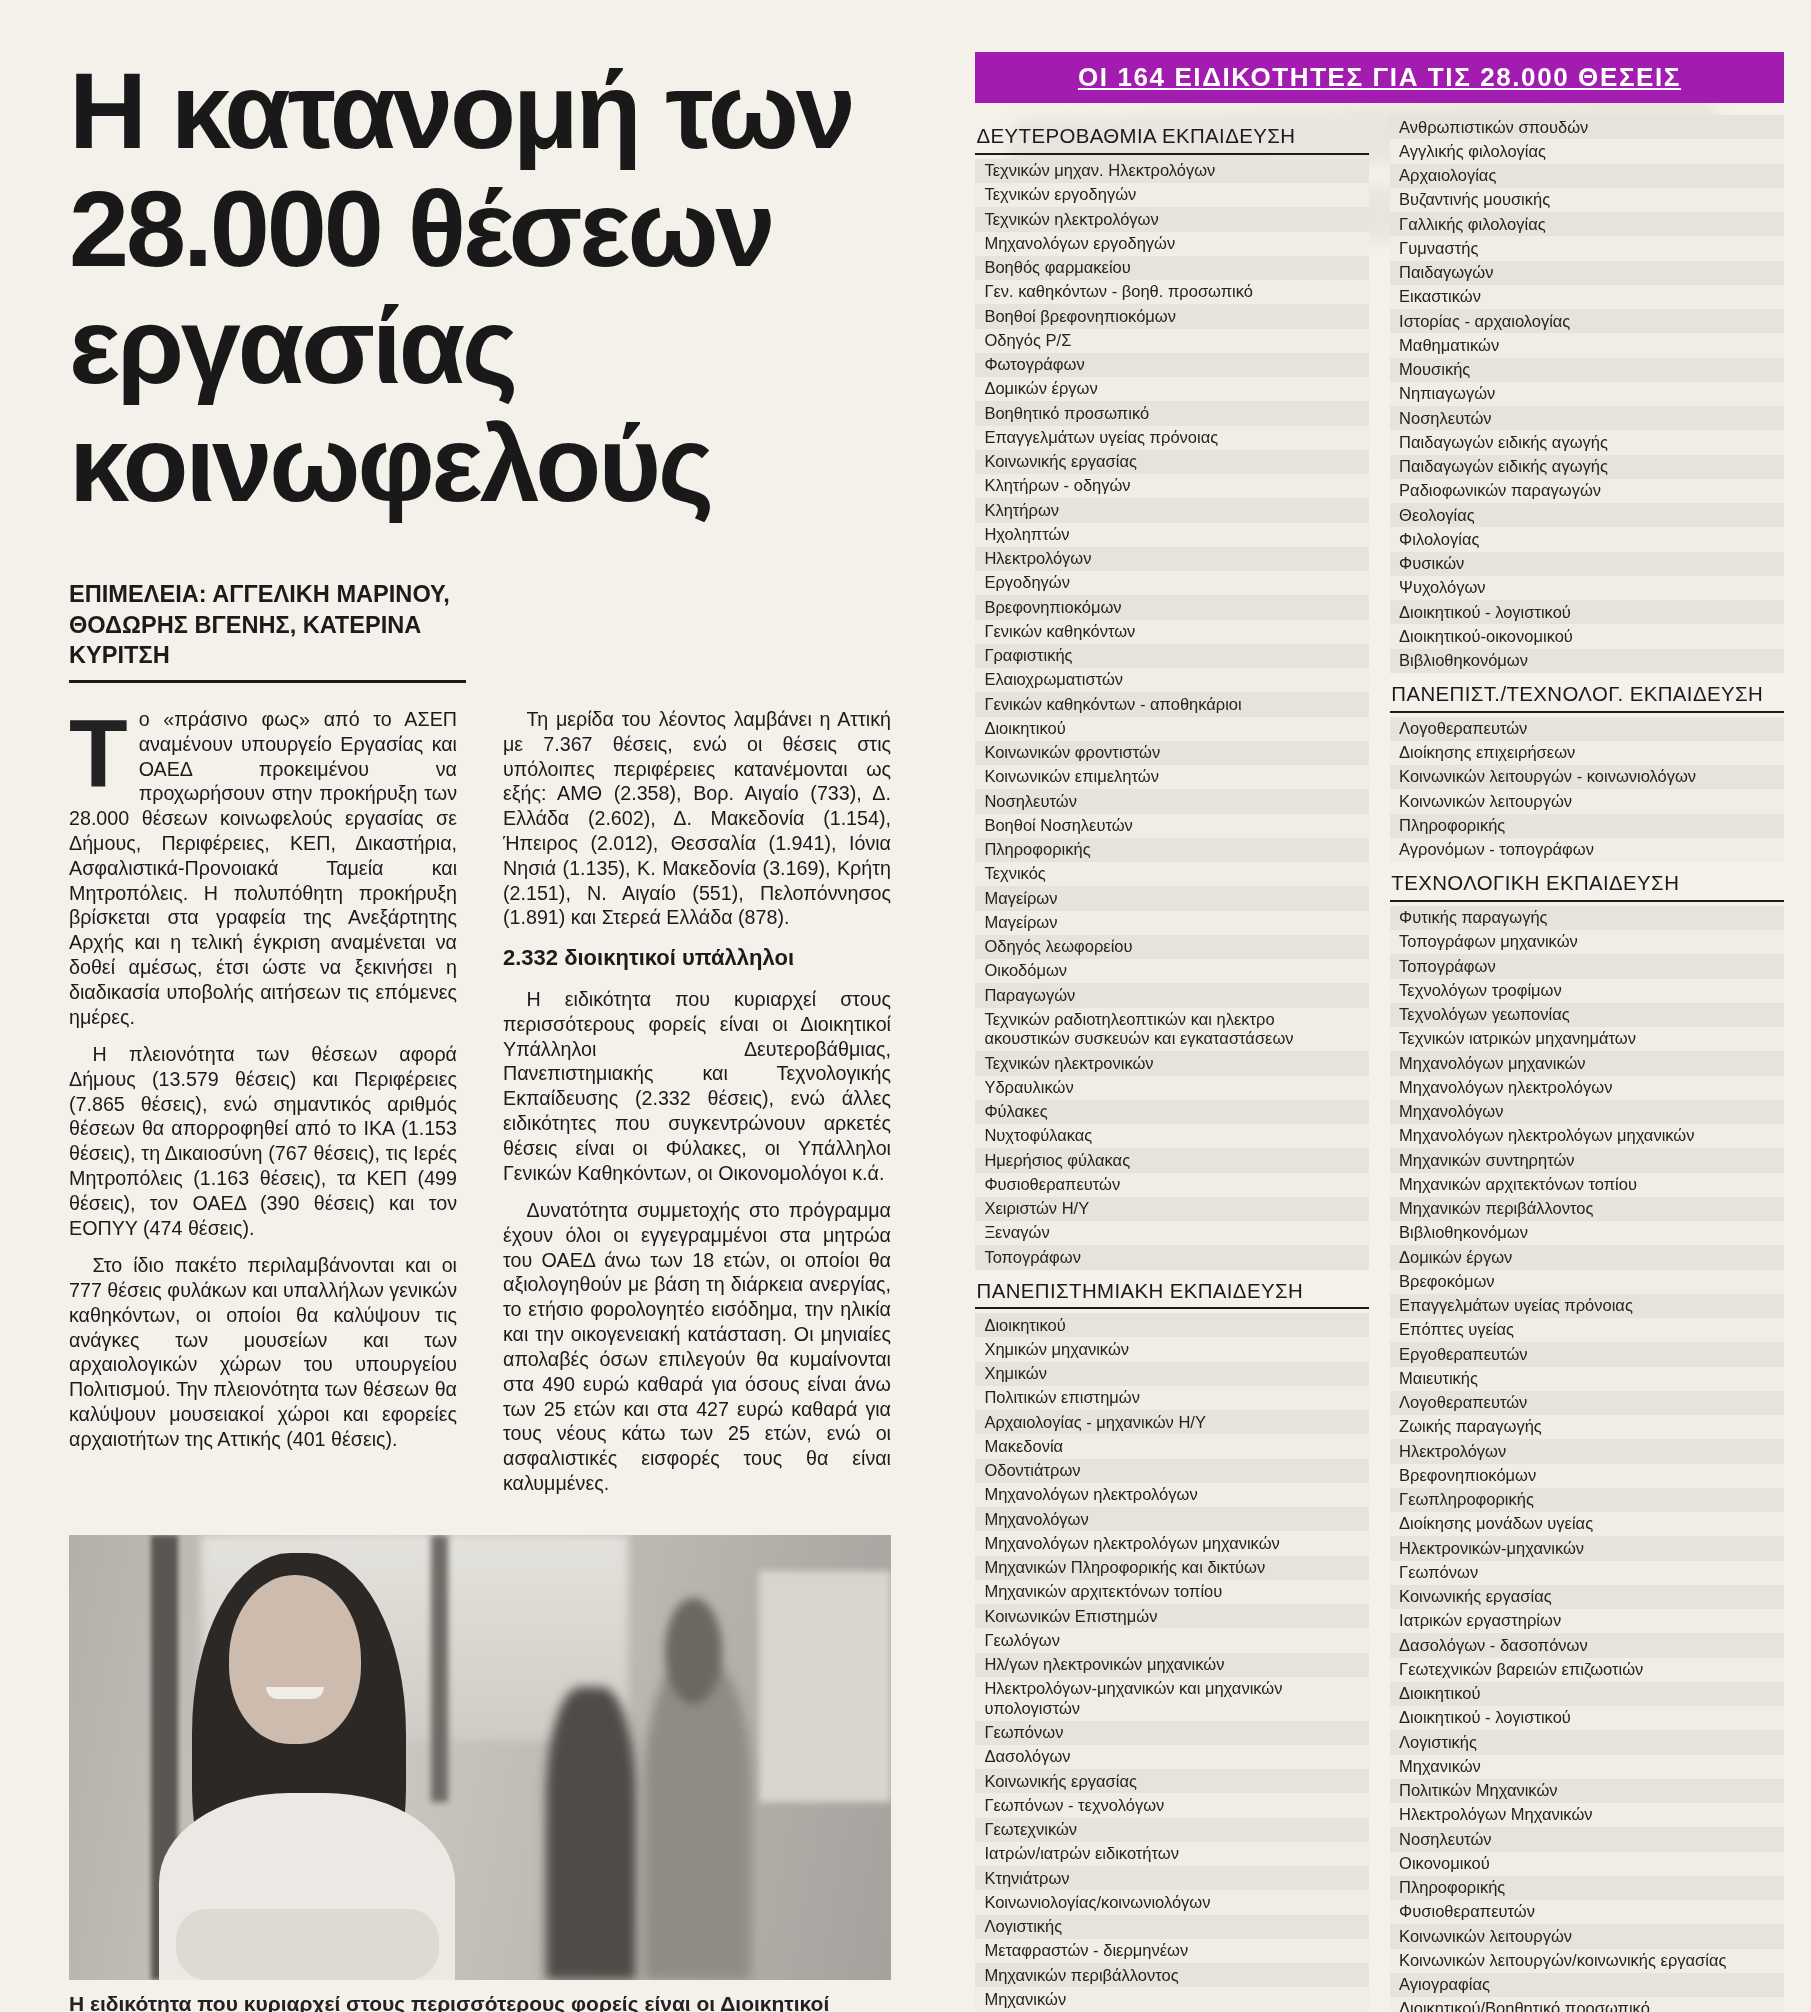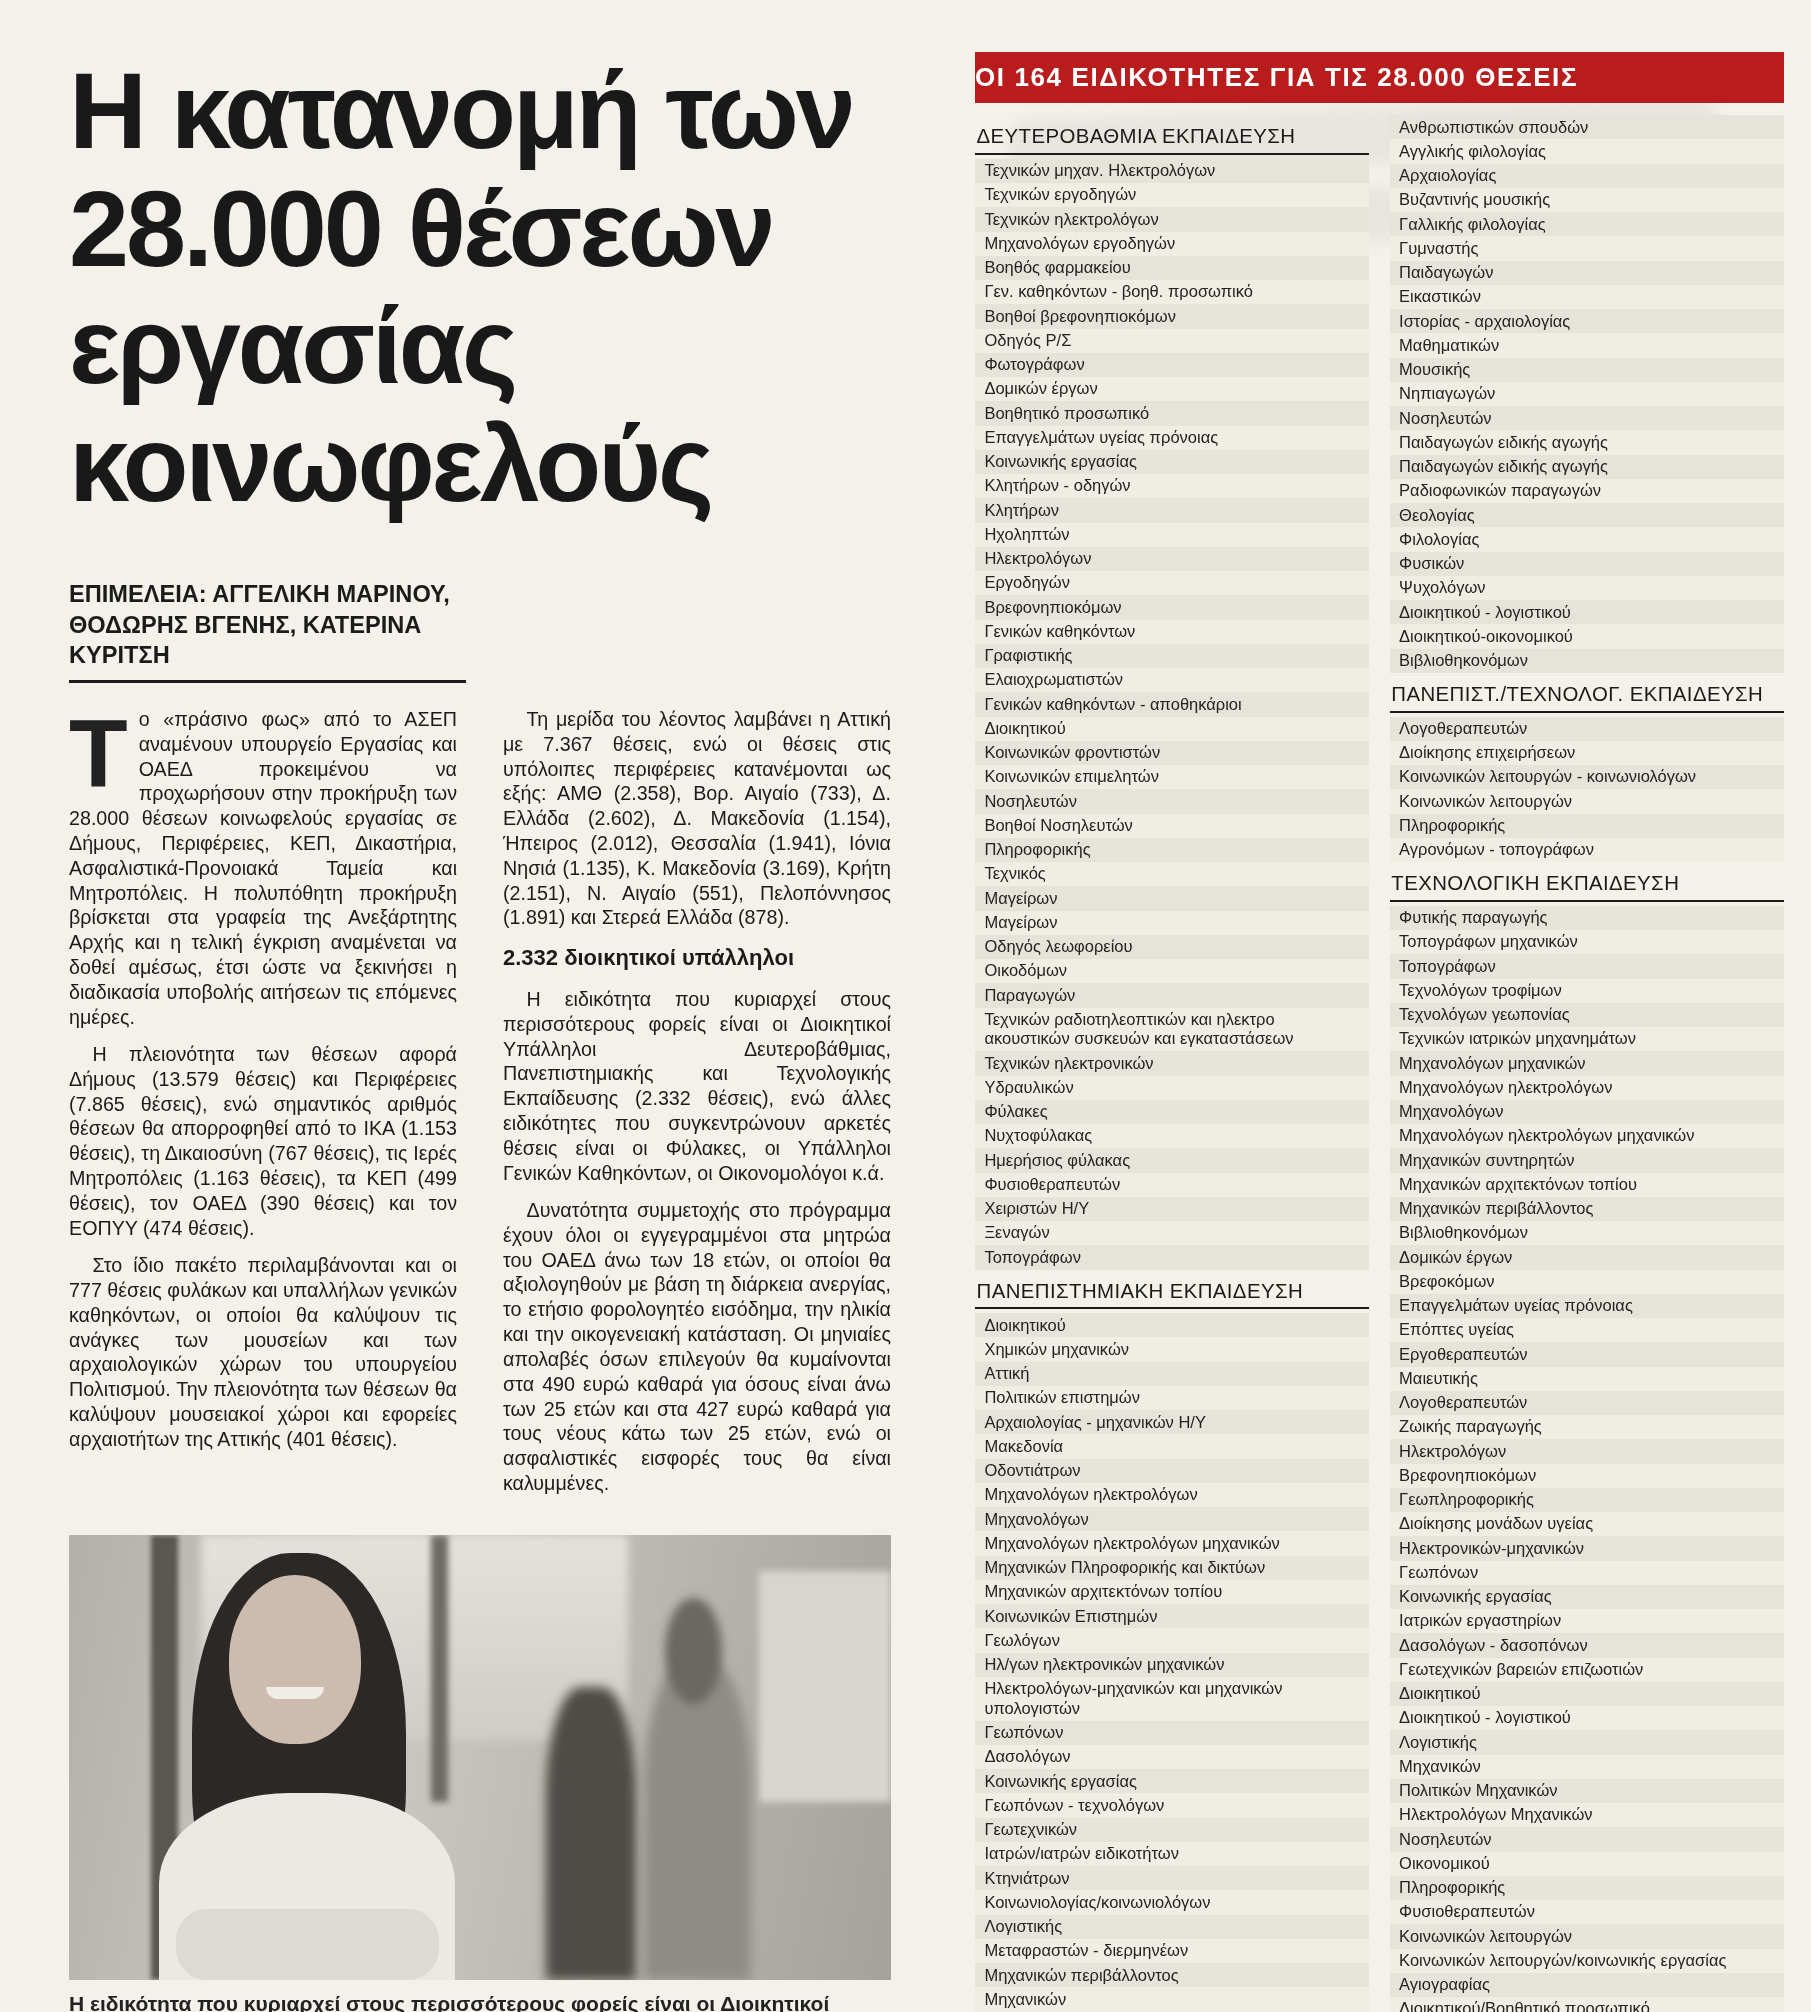--- a/index.html
+++ b/index.html
@@ -60,22 +60,22 @@
   }
   
   .listing{flex:1;min-width:0;position:relative;}
   .bleed{
     position:absolute;pointer-events:none;opacity:0.10;filter:blur(7px);
     background:#8a8780;border-radius:23.6px;transform:rotate(-2deg);
   }
   .bleed.b1{left:4%;top:55px;width:88%;height:58px;}
   .bleed.b2{left:10%;top:134px;width:76%;height:55px;transform:rotate(1.5deg) scaleX(-1);}
   .bar{
-    background:#b91c1c;color:#ffffff;font-weight:bold;font-size:26px;
-    letter-spacing:1.6px;text-align:left;padding:10.2px 0 9.4px 0;position:relative;z-index:2;
+    background:#a21caf;color:#ffffff;font-weight:bold;font-size:26px;
+    letter-spacing:1.6px;text-align:center;padding:10.2px 0 9.4px 0;position:relative;z-index:2;text-decoration:underline;
   }
   .list-cols{display:flex;gap:20.4px;margin-top:12.6px;position:relative;z-index:2;}
   .list-col{flex:1;min-width:0;}
   .list-section-header{
     font-size:20.4px;font-weight:normal;letter-spacing:0.4px;
     padding:7px 1.6px 4.7px 1.6px;border-bottom:2.4px solid #1b1b1b;margin:3.1px 0 3.9px 0;
     background:transparent;
   }
   .list-row{
     font-size:16.5px;line-height:1.18;padding:2.4px 9.4px 2.4px 9.4px;color:#23231f;
@@ -181,21 +181,21 @@
             <div class="list-row odd">Φύλακες</div>
             <div class="list-row even">Νυχτοφύλακας</div>
             <div class="list-row odd">Ημερήσιος φύλακας</div>
             <div class="list-row even">Φυσιοθεραπευτών</div>
             <div class="list-row odd">Χειριστών Η/Υ</div>
             <div class="list-row even">Ξεναγών</div>
             <div class="list-row odd">Τοπογράφων</div>
             <div class="list-section-header">ΠΑΝΕΠΙΣΤΗΜΙΑΚΗ ΕΚΠΑΙΔΕΥΣΗ</div>
             <div class="list-row odd">Διοικητικού</div>
             <div class="list-row even">Χημικών μηχανικών</div>
-            <div class="list-row odd">Αττική</div>
+            <div class="list-row odd">Χημικών</div>
             <div class="list-row even">Πολιτικών επιστημών</div>
             <div class="list-row odd">Αρχαιολογίας - μηχανικών Η/Υ</div>
             <div class="list-row even">Μακεδονία</div>
             <div class="list-row odd">Οδοντιάτρων</div>
             <div class="list-row even">Μηχανολόγων ηλεκτρολόγων</div>
             <div class="list-row odd">Μηχανολόγων</div>
             <div class="list-row even">Μηχανολόγων ηλεκτρολόγων μηχανικών</div>
             <div class="list-row odd">Μηχανικών Πληροφορικής και δικτύων</div>
             <div class="list-row even">Μηχανικών αρχιτεκτόνων τοπίου</div>
             <div class="list-row odd">Κοινωνικών Επιστημών</div>

